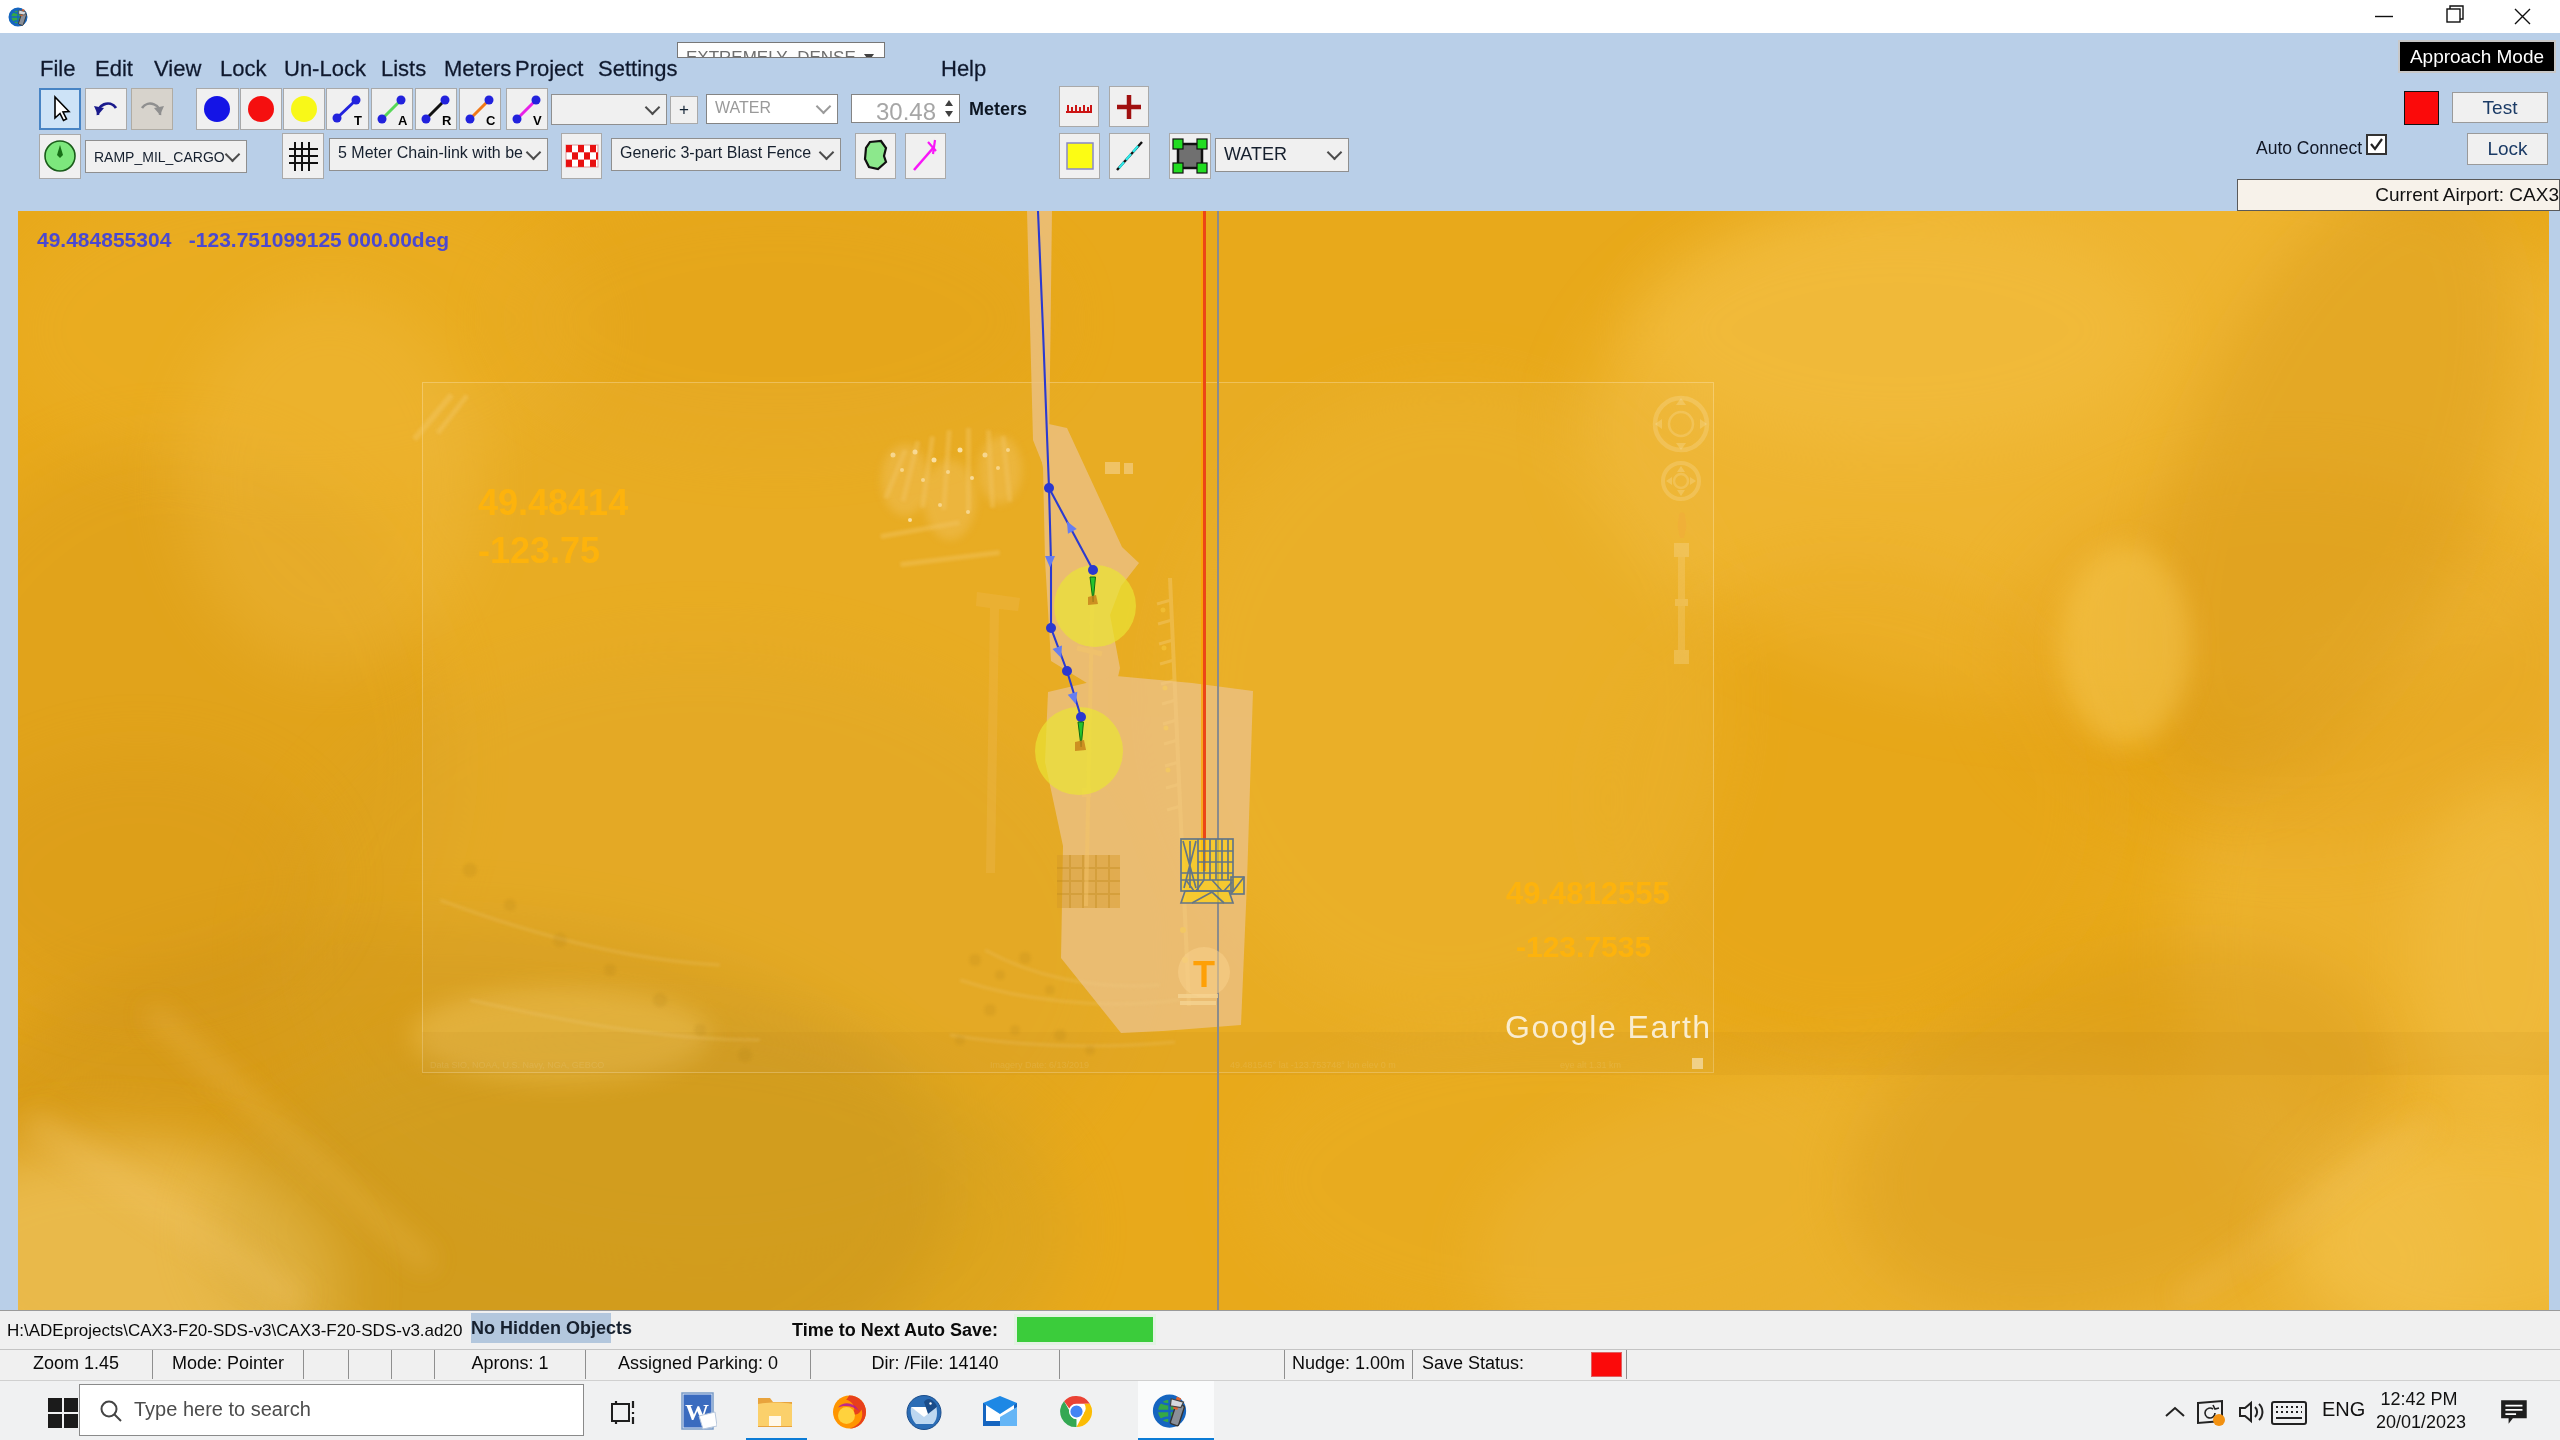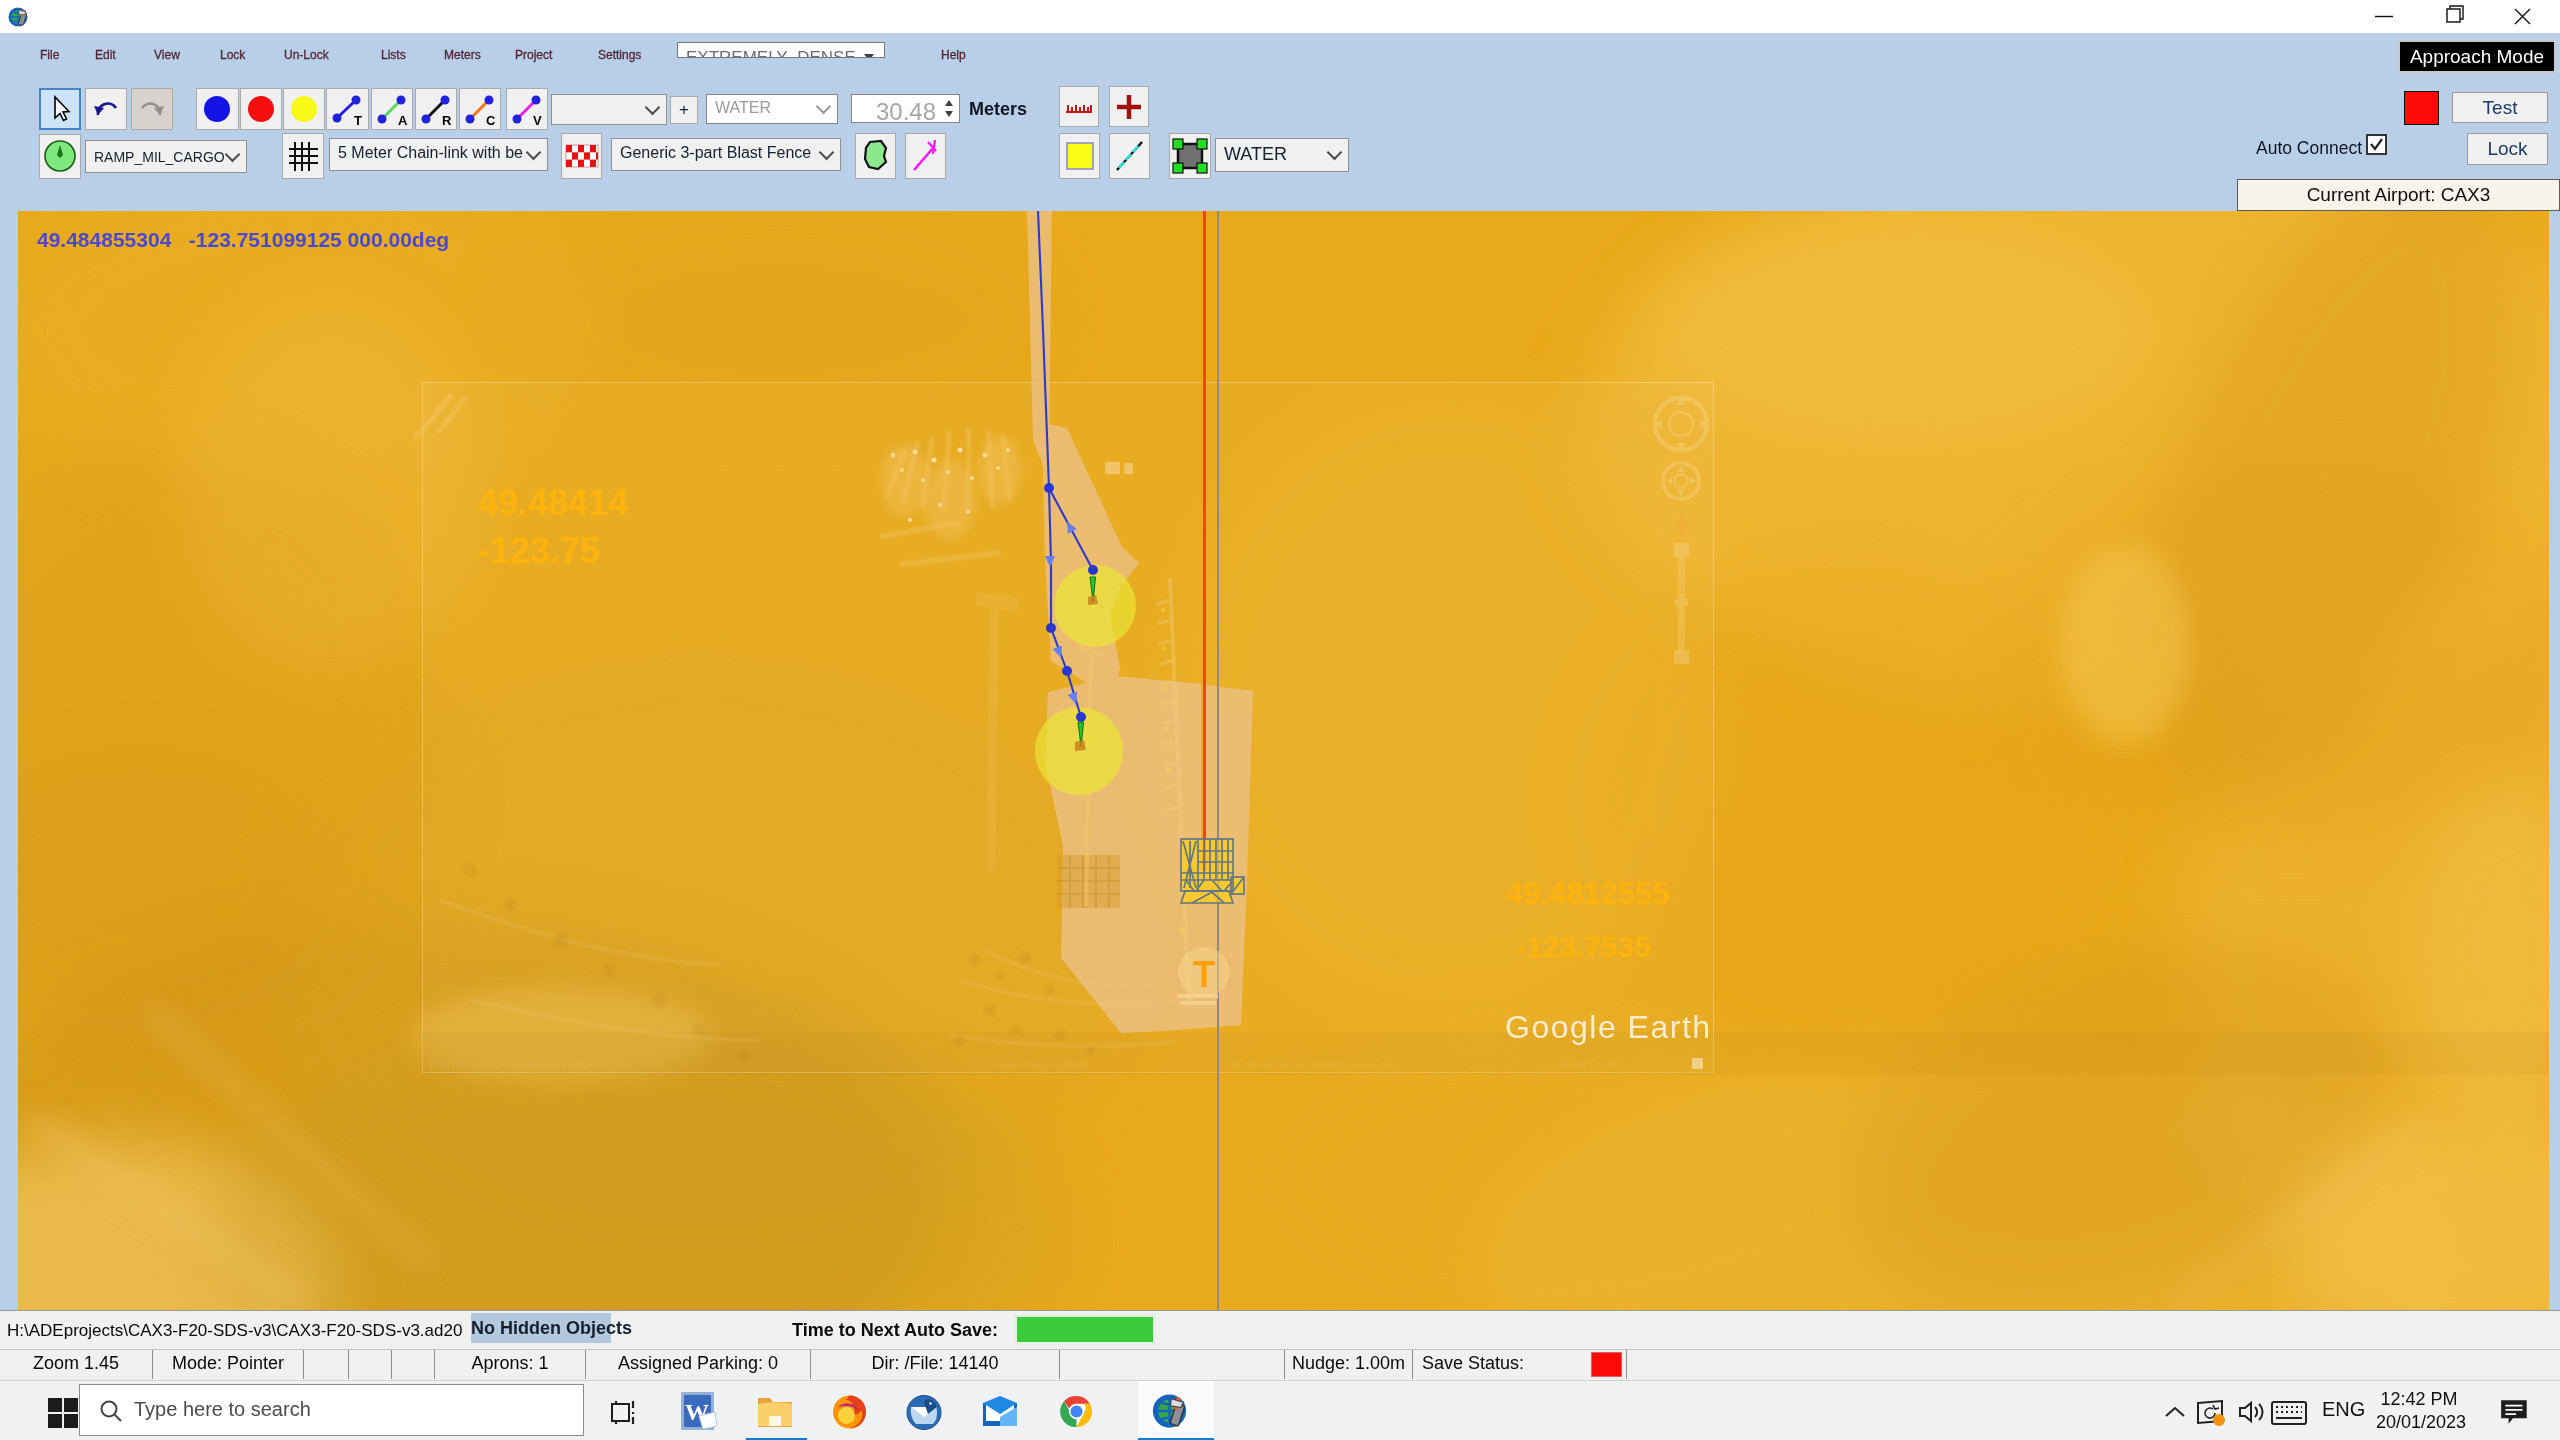--- a/index.html
+++ b/index.html
@@ -1,20 +1,20 @@
 <!DOCTYPE html>
 <html><head><meta charset="utf-8">
 <style>
 *{margin:0;padding:0;box-sizing:border-box}
 html,body{width:2560px;height:1440px;overflow:hidden;font-family:"Liberation Sans",sans-serif;background:#b9cfe8}
 .abs{position:absolute}
 #titlebar{position:absolute;left:0;top:0;width:2560px;height:33px;background:#ffffff}
 #title-text{position:absolute;left:33px;top:7px;font-size:17px;color:#000;white-space:nowrap}
 #chrome{position:absolute;left:0;top:33px;width:2560px;height:178px;background:#b9cfe8}
-.menu{position:absolute;top:15px;font-size:12px;color:#7f1d1d;-webkit-text-stroke:0.3px #1c2b45}
+.menu{position:absolute;top:23px;font-size:22px;color:#0f172a;-webkit-text-stroke:0.3px #1c2b45}
 .btn{position:absolute;background:#f0f0f0;border:1px solid #a9a9a9}
 .btn.sel{background:#cde3f7;border:2px solid #4884c4}
 .btn.dis{background:#d7d3cc;border:1px solid #b0aca4}
 .combo{position:absolute;background:#f0f0f0;border:1px solid #8f8f8f;font-size:16px;color:#16202e;white-space:nowrap;overflow:hidden}
 .combo .tx{position:absolute;left:8px;top:5px}
 .carr{position:absolute;right:8px;top:50%;width:11px;height:11px;margin-top:-8px;border:solid #4c4c4c;border-width:0 2px 2px 0;transform:rotate(45deg)}
 .wh{background:#fff;border:1px solid #848484}
 #statusbar{position:absolute;left:0;top:1310px;width:2560px;height:70px;background:#f0f0f0;border-top:1px solid #9a9a9a}
 .s1t{position:absolute;top:9px;font-size:18px;color:#0a0a0a;white-space:nowrap}
 .cell{position:absolute;top:39px;height:29px;border-left:1px solid #8f8f8f;font-size:18px;color:#0a0a0a;text-align:center;line-height:27px;white-space:nowrap}
@@ -55,21 +55,21 @@
     </div>
 <div class="menu" style="left:941px">Help</div>
 <div class="abs" style="left:2398px;top:7px;width:158px;height:33px;background:#000;border:2px solid #c8c8c8;color:#fff;font-size:19px;text-align:center;line-height:29px">Approach Mode</div>
 <div class="abs" style="left:2404px;top:58px;width:35px;height:34px;background:#fb0a0a;border:1px solid #111"></div>
 <div class="btn" style="left:2452px;top:59px;width:96px;height:31px;font-size:19px;color:#1b3b66;text-align:center;line-height:29px;border-color:#9a9a9a">Test</div>
 <div class="abs" style="left:2256px;top:105px;font-size:17.5px;color:#101624">Auto Connect</div>
 <div class="abs" style="left:2366px;top:101px;width:21px;height:21px;background:#fff;border:2px solid #333"><svg width="17" height="17" viewBox="0 0 17 17">
         <path d="M3,8l4,5 7,-10" stroke="#222" stroke-width="2.2" fill="none"></path>
       </svg></div>
 <div class="btn" style="left:2467px;top:100px;width:81px;height:32px;font-size:19px;color:#1b3b66;text-align:center;line-height:30px;border-color:#9a9a9a">Lock</div>
-<div class="abs" style="left:2237px;top:146px;width:323px;height:32px;background:#f7f2ea;border:1px solid #5a5a5a;font-size:19px;color:#111;text-align:center;line-height:30px">Current Airport: CAX3</div>
+<div class="abs" style="left:2237px;top:146px;width:323px;height:32px;background:#f7f2ea;border:1px solid #5a5a5a;font-size:19px;color:#111;text-align:right;line-height:30px">Current Airport: CAX3</div>
 
 <div class="btn sel" style="left:39px;top:55px;width:42px;height:42px"><svg width="38" height="38" viewBox="0 0 38 38">
         <path d="M14,7 L14,28 L19,23.5 L22.5,30.5 L25.5,29 L22,22 L28,21.5 Z" fill="#fff" stroke="#000" stroke-width="1.6"></path>
       </svg></div>
 <div class="btn" style="left:85px;top:55px;width:42px;height:42px"><svg width="40" height="40" viewBox="0 0 40 40">
         <path d="M12,26 C10,16 24,10 30,19" fill="none" stroke="#1a1a8c" stroke-width="2.8"></path>
         <path d="M12,26 l-4,-9 10,2 z" fill="#1a1a8c"></path>
       </svg></div>
 <div class="btn dis" style="left:131px;top:55px;width:42px;height:42px"><svg width="40" height="40" viewBox="0 0 40 40">
         <path d="M28,26 C30,16 16,10 10,19" fill="none" stroke="#8f8f8f" stroke-width="2.6"></path>

